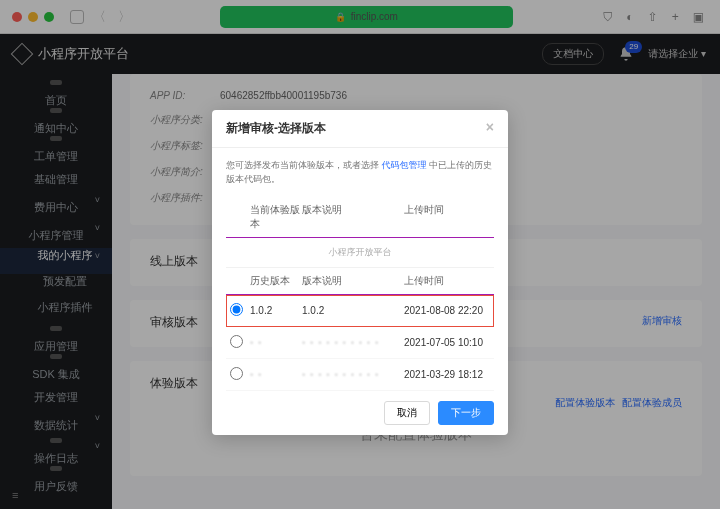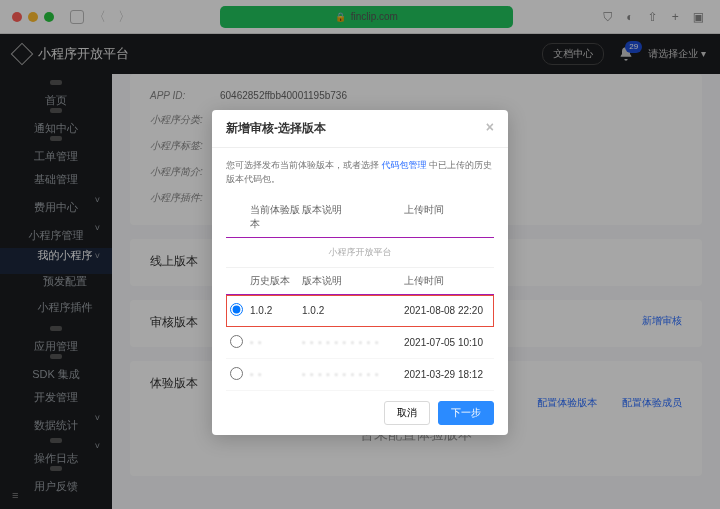--- a/index.html
+++ b/index.html
@@ -42,21 +42,21 @@
 .crumb .ar { color:#888; font-weight:400; margin-right:6px; }
 
 .card { background:#fff; margin:0 18px 14px; border-radius:4px; padding:12px 20px; }
 .inf .ln { display:flex; font-size:10px; color:#666; padding:4px 0 8px; }
 .inf .ln .k { width:70px; color:#888;font-style:italic; }
 
 .sec-hd { font-size:12px; color:#333; padding:2px 0 4px; display:flex; }
 .sec-hd .link { margin-left:auto; color:#2b6eff; font-size:10px; }
 .sec-bd { text-align:center; color:#999; font-size:14px; padding:16px 0 20px; }
 .exp-links { font-size:10px; text-align:right; }
-.exp-links a { color:#2b6eff; margin-left:22px; }
+.exp-links a { color:#2b6eff; margin-left:4px; }
 
 
 .mask { position:absolute; inset:0; background:rgba(0,0,0,0.35); display:flex; align-items:flex-start; justify-content:center; padding-top:110px; }
 .modal { width: 296px; background:#fff; border-radius:4px; box-shadow:0 4px 20px rgba(0,0,0,.2); }
 .m-hd { padding:10px 14px; font-size:12px; font-weight:600; border-bottom:1px solid #eee; display:flex; }
 .m-hd .x { margin-left:auto; color:#bbb; cursor:pointer; font-size:14px; line-height:1; }
 .m-bd { padding:10px 14px 0; font-size:10px; }
 .tip { color:#777; font-size:9px; line-height:1.6; margin-bottom:10px; }
 .tip a { color:#2b6eff; }
 .thd { display:flex; color:#666; padding:6px 0; border-bottom:1px solid #a21caf; }

